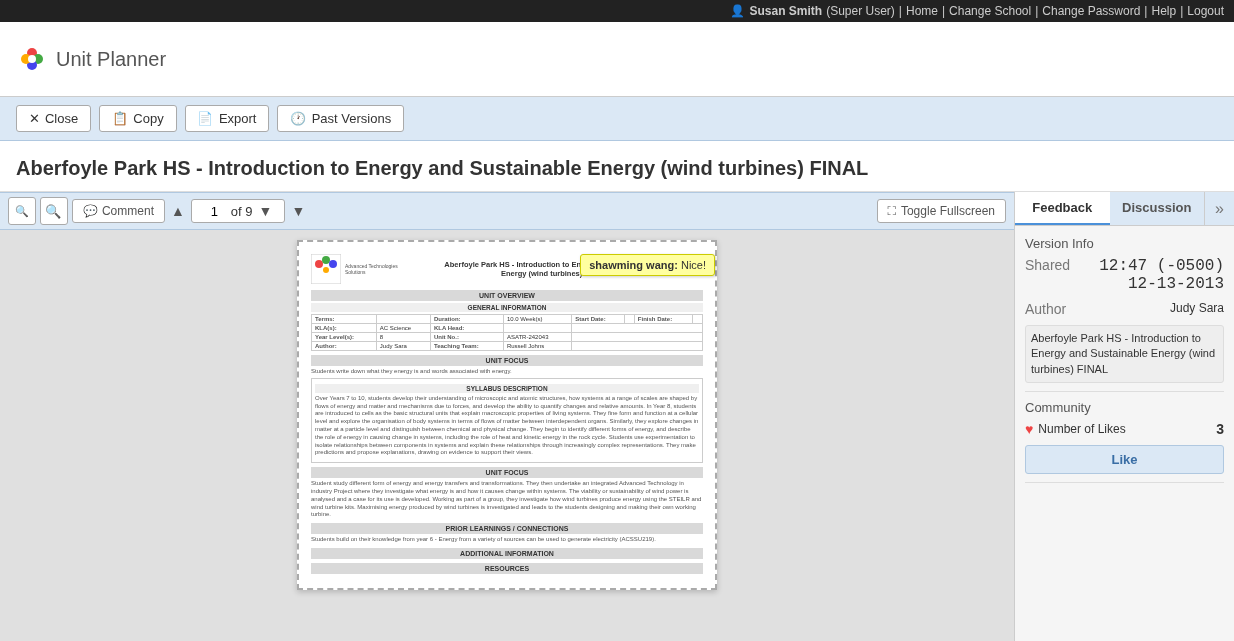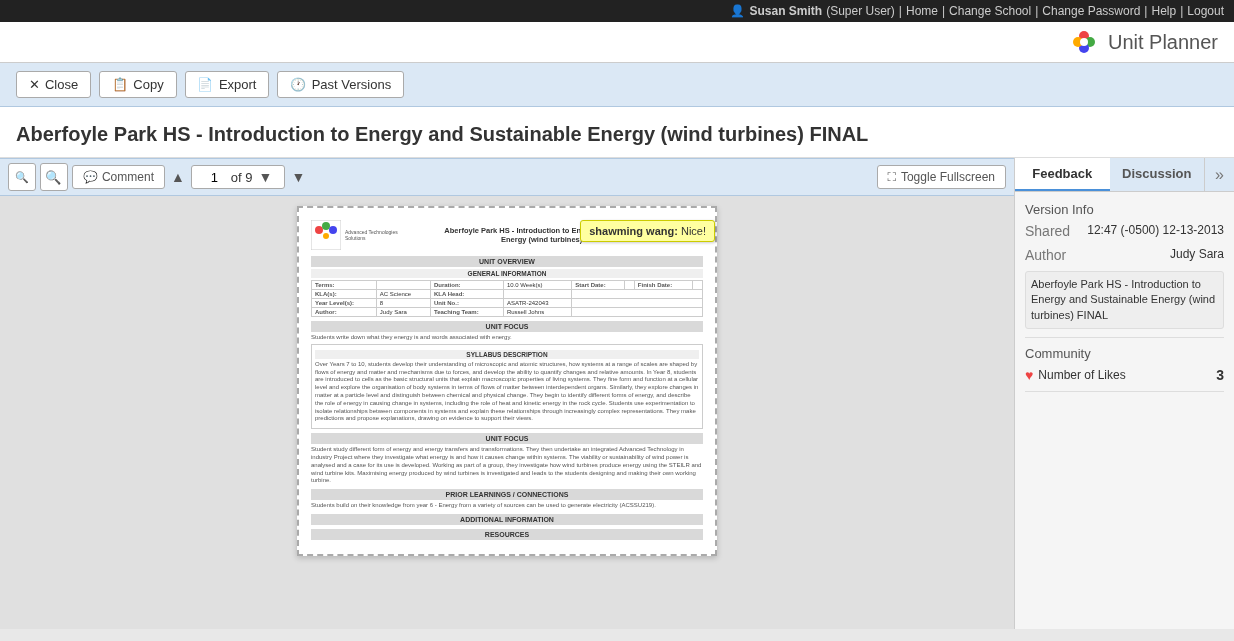--- a/index.html
+++ b/index.html
@@ -17,22 +17,22 @@
       gap: 4px;
     }
     #top-nav a { color: #ccc; text-decoration: none; }
 
     
     #header {
       background: #fff;
       border-bottom: 1px solid #ccc;
       display: flex;
       align-items: center;
-      justify-content: flex-end;
-      padding: 4px 16px;
+      justify-content: flex-start;
+      padding: 21px 16px;
     }
     #logo-area {
       display: flex;
       align-items: center;
       gap: 8px;
     }
     .logo-flower {
       width: 32px; height: 32px;
     }
     #logo-text {
@@ -316,21 +316,21 @@
       margin-bottom: 6px;
     }
     .info-row {
       display: flex;
       justify-content: space-between;
       align-items: flex-start;
       margin-bottom: 8px;
     }
     .info-label { color: #777; font-size: 14px; }
     .info-value { color: #333; font-size: 12px; text-align: right; }
-    .info-value.date { font-size: 12px; }
+    .info-value.date { font-size: 16px; font-family: Liberation Mono, monospace; }
     .doc-unit-name {
       font-size: 11px;
       color: #333;
       background: #eee;
       border: 1px solid #ddd;
       padding: 5px;
       border-radius: 3px;
       margin-bottom: 8px;
       line-height: 1.4;
     }
@@ -575,19 +575,22 @@
 
       <div class="community-section">
         <div class="section-title">Community</div>
         <div class="likes-row">
           <span class="likes-label">
             <span class="heart-icon">♥</span>
             <span>Number of Likes</span>
           </span>
           <span class="likes-count">3</span>
         </div>
+        <button class="like-btn">
+          <span>Like</span>
+        </button>
       </div>
 
       <hr class="divider">
 
     </div>
   </div>
 </div>
 
 </body></html>

